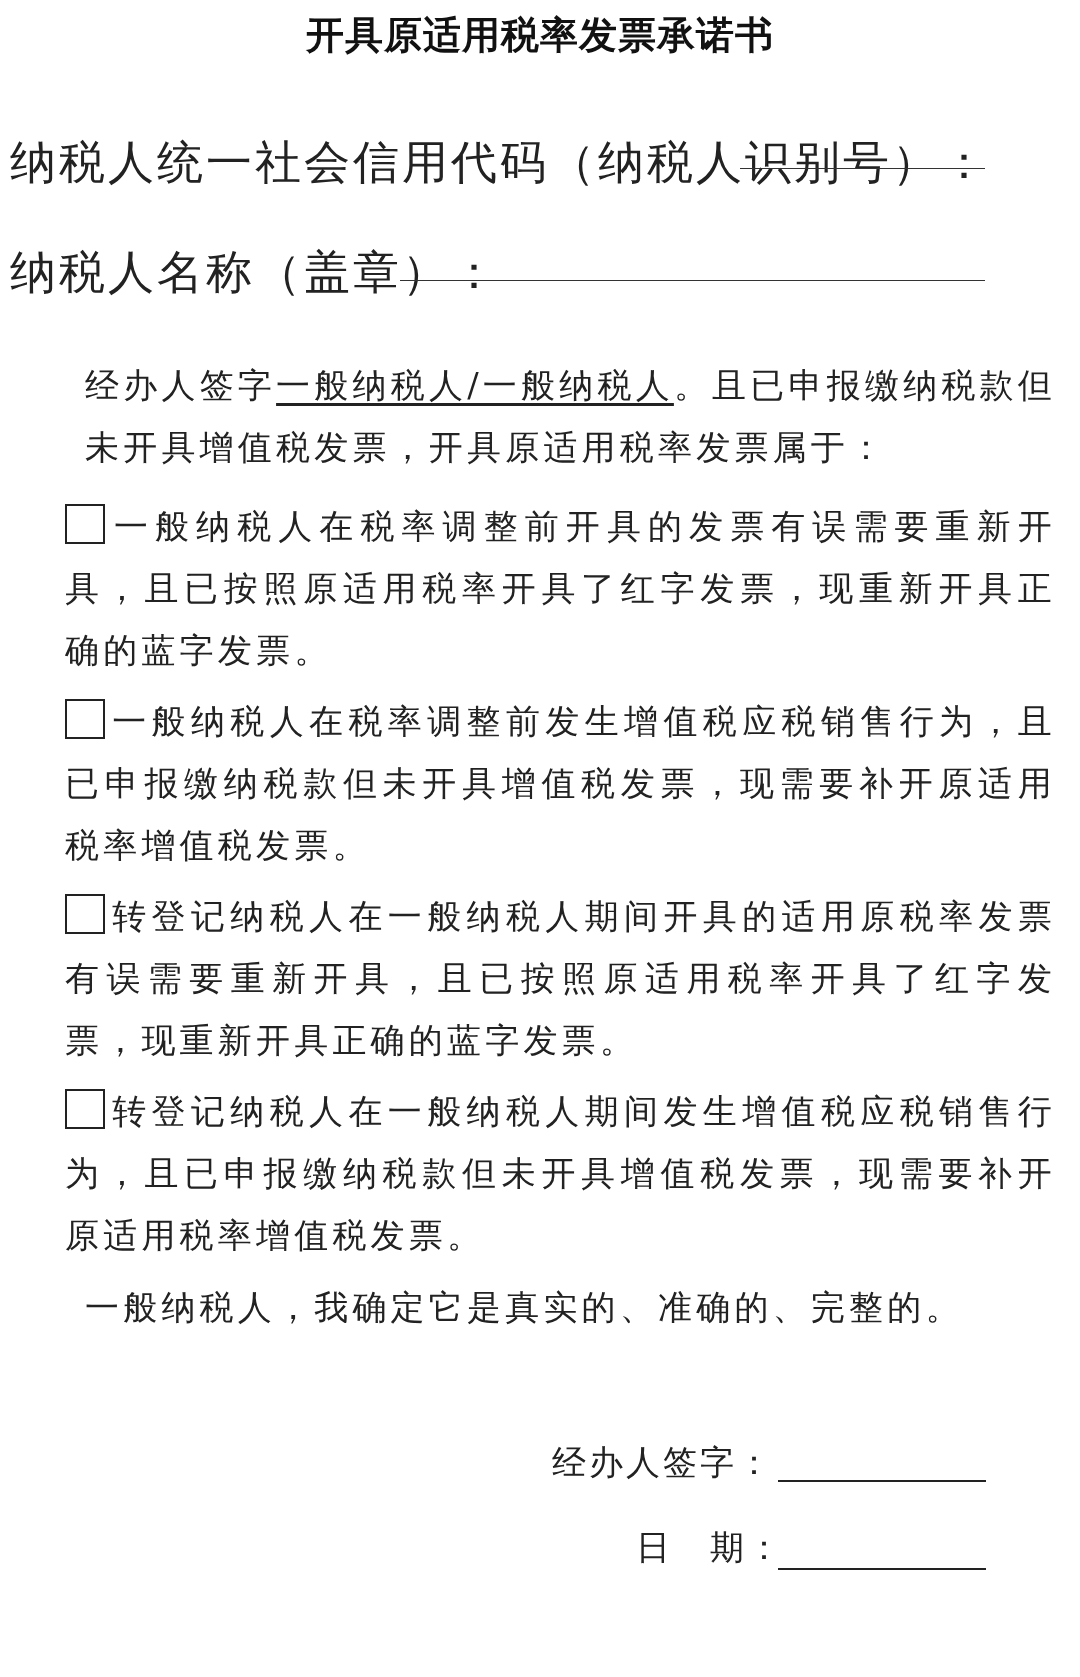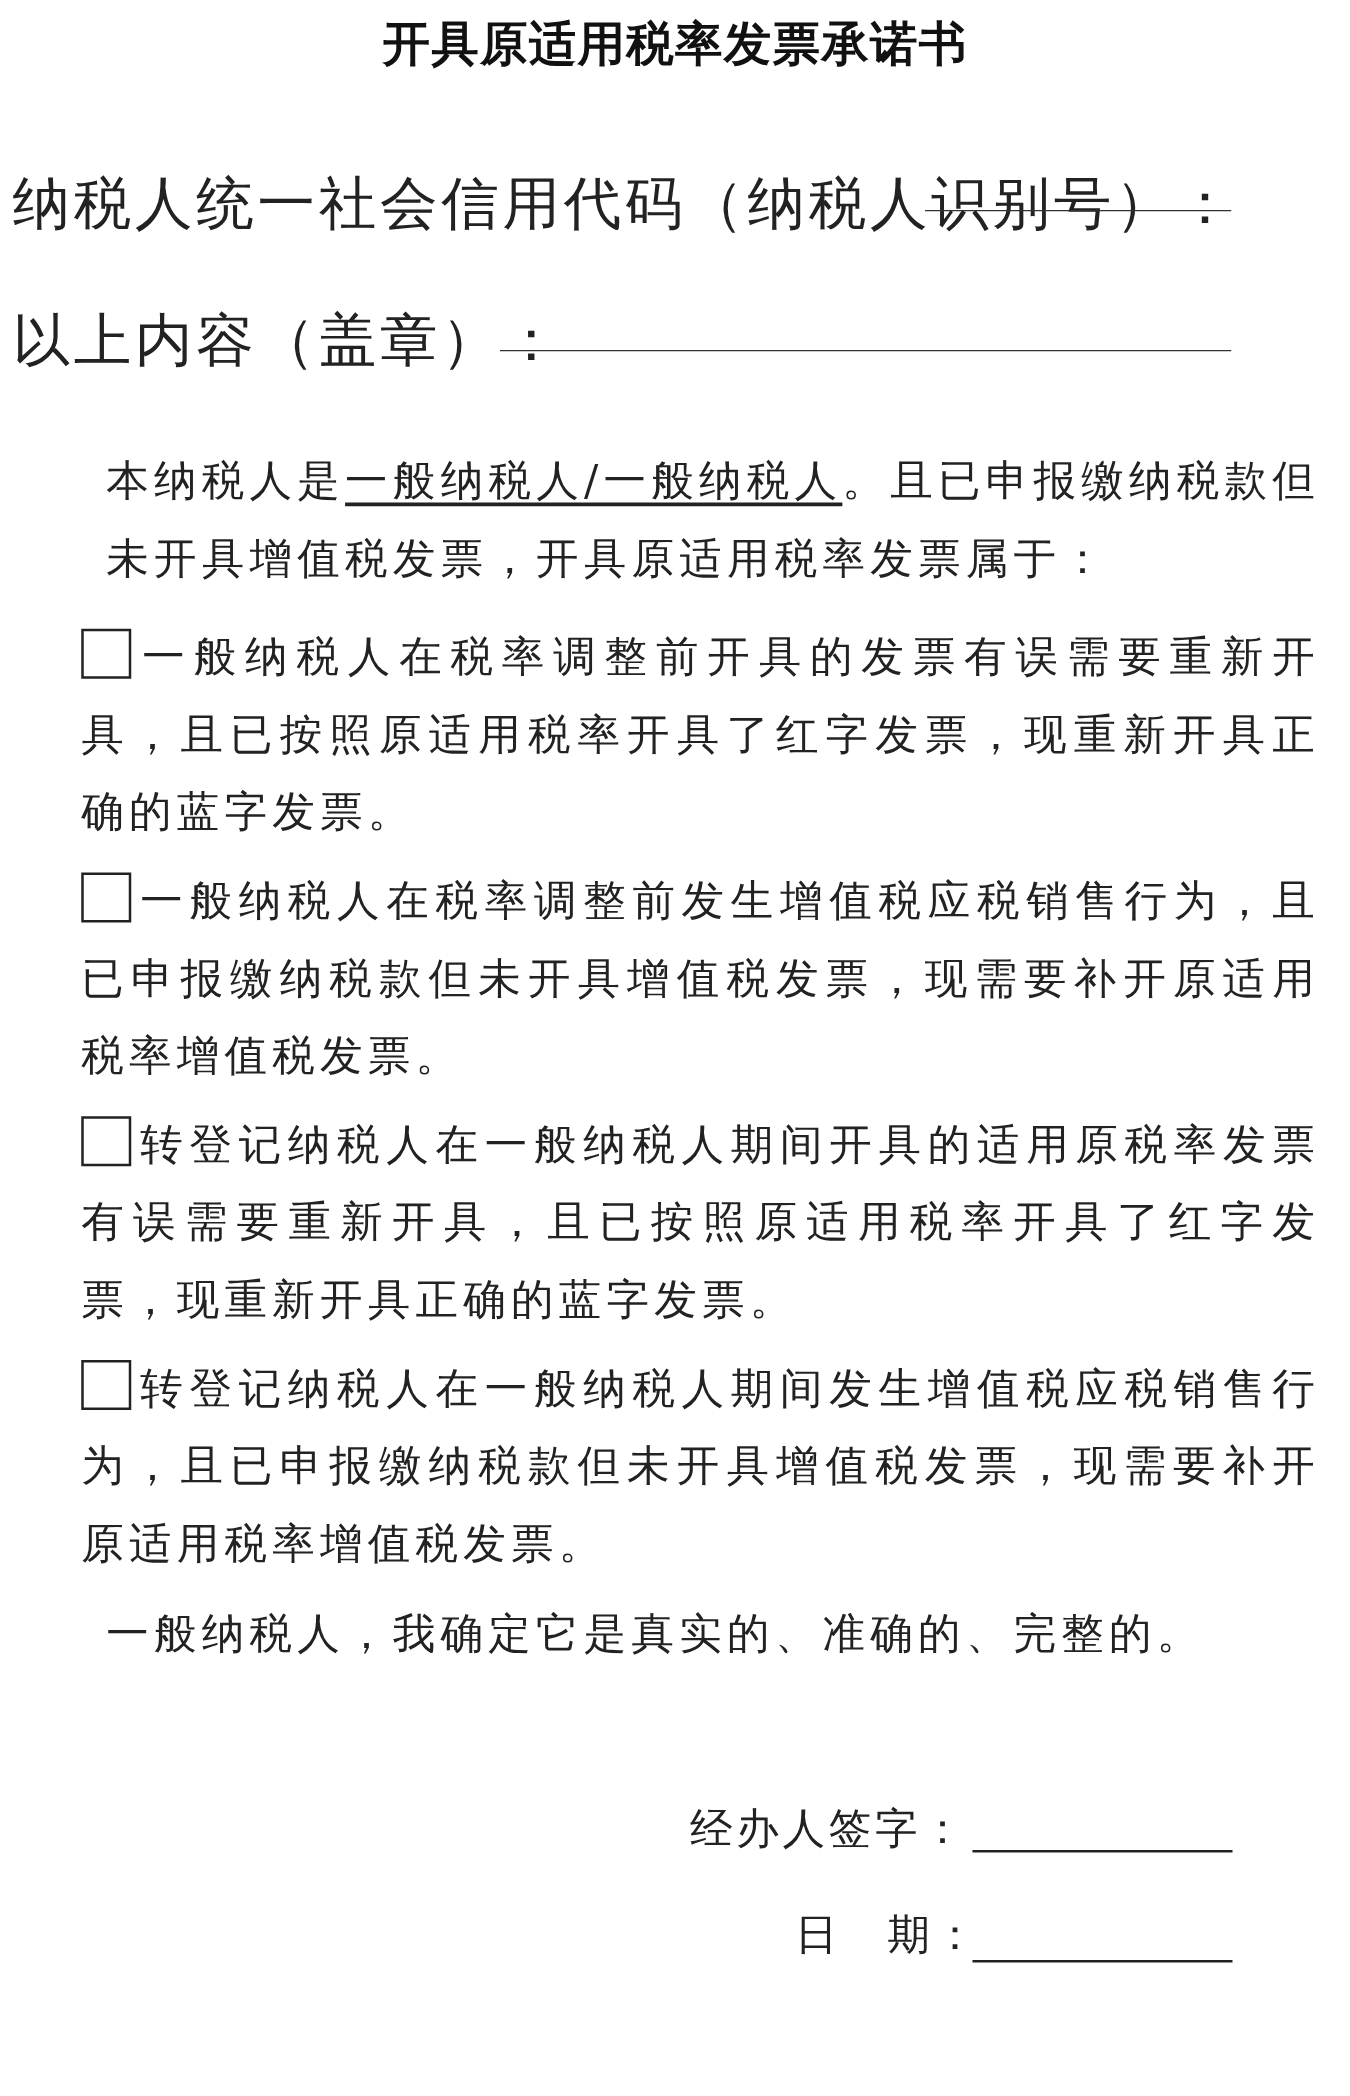--- a/index.html
+++ b/index.html
@@ -77,27 +77,27 @@
 
 <div>
 
   <div class="title">开具原适用税率发票承诺书</div>
 
   <div class="line" style="top:132px;">纳税人统一社会信用代码（纳税人识别号）：</div>
   <div class="blank" style="left:740px; top:168px; width:245px;">
     <span></span>
   </div>
 
-  <div class="line" style="top:242px;">以上内容（盖章）：</div>
+  <div class="line" style="top:242px;">纳税人名称（盖章）：</div>
   <div class="blank" style="left:400px; top:280px; width:585px;">
     <span></span>
   </div>
 
   <div class="para indent" style="top:354px;">
-    <span>本纳税人是</span><span class="underline">一般纳税人/一般纳税人</span><span>。且已申报缴纳税款但未开具增值税发票，开具原适用税率发票属于：</span>
+    <span>经办人签字</span><span class="underline">一般纳税人/一般纳税人</span><span>。且已申报缴纳税款但未开具增值税发票，开具原适用税率发票属于：</span>
   </div>
 
   <div class="para indent" style="top:495px; padding-left:55px;">
     <span class="checkbox"></span><span>一般纳税人在税率调整前开具的发票有误需要重新开具，且已按照原适用税率开具了红字发票，现重新开具正确的蓝字发票。</span>
   </div>
 
   <div class="para indent" style="top:690px; padding-left:55px;">
     <span class="checkbox"></span><span>一般纳税人在税率调整前发生增值税应税销售行为，且已申报缴纳税款但未开具增值税发票，现需要补开原适用税率增值税发票。</span>
   </div>
 

